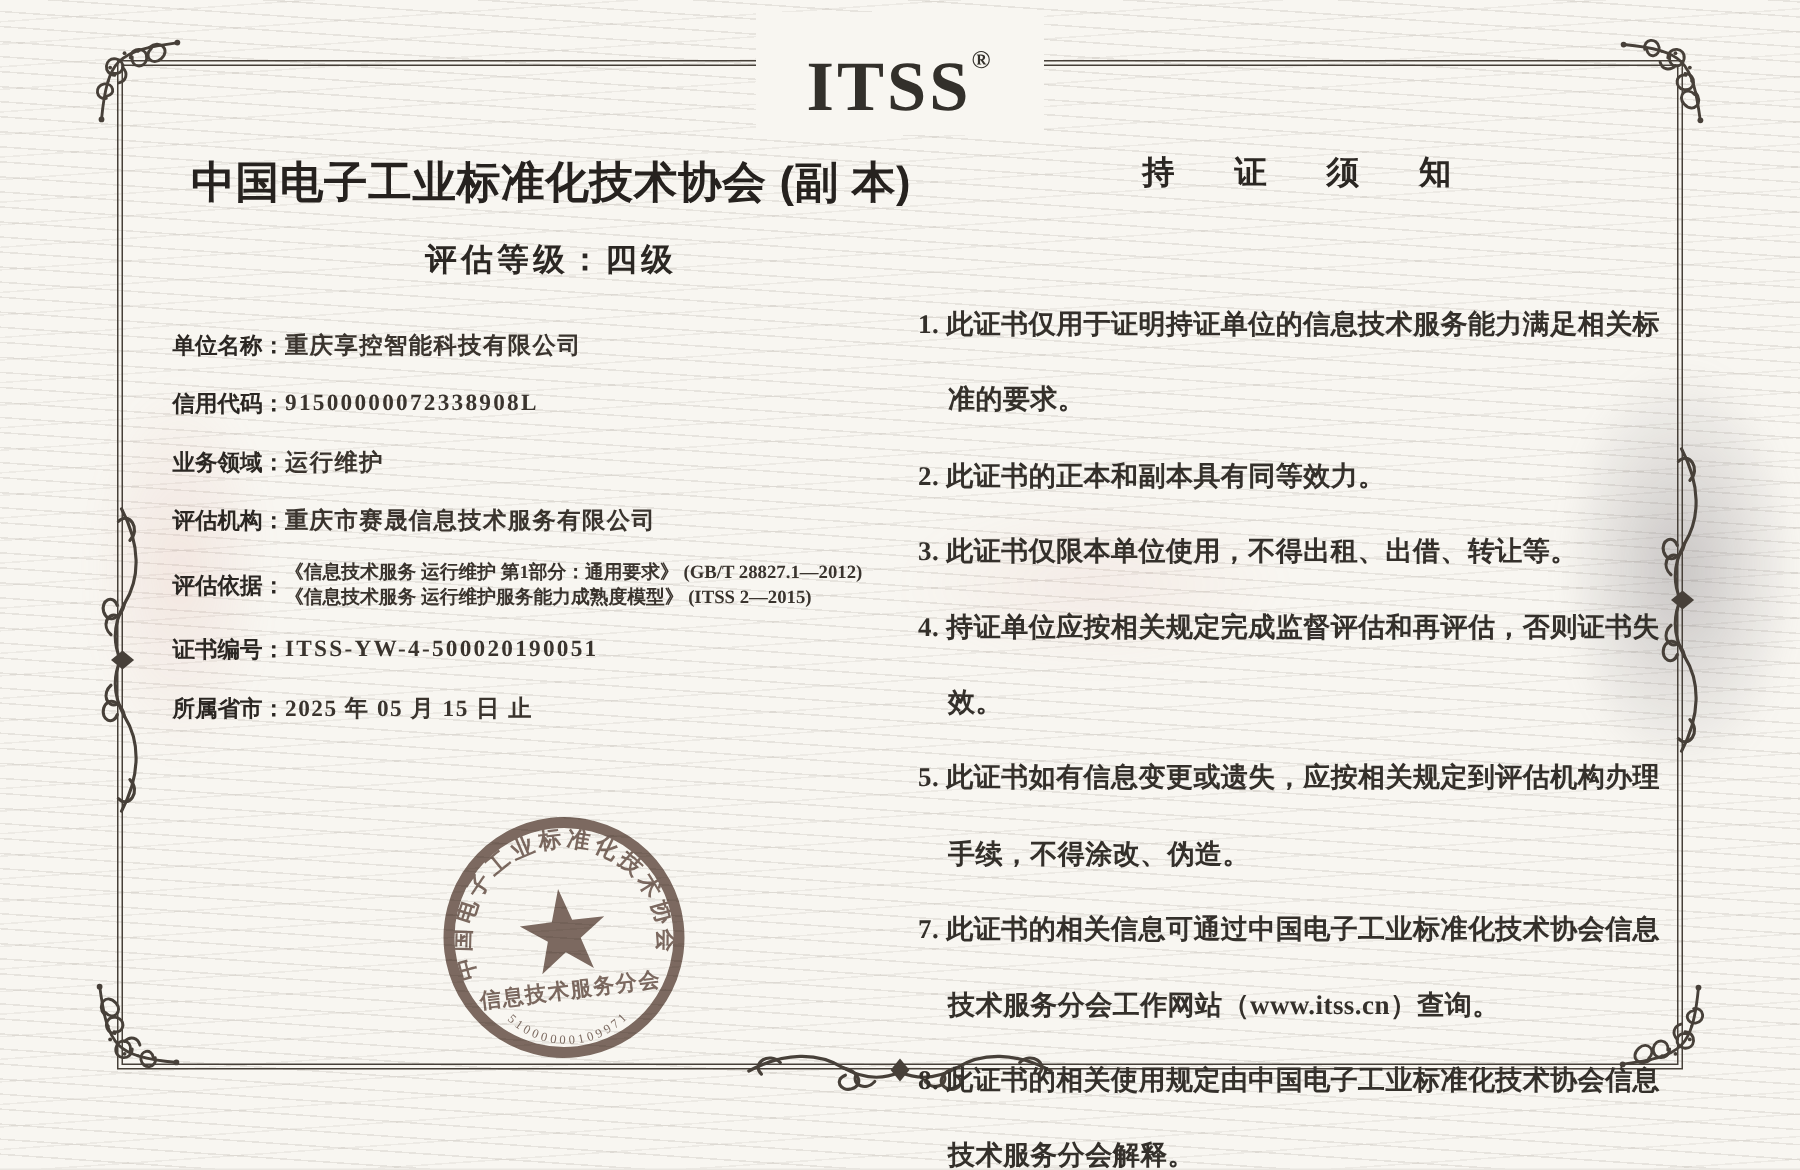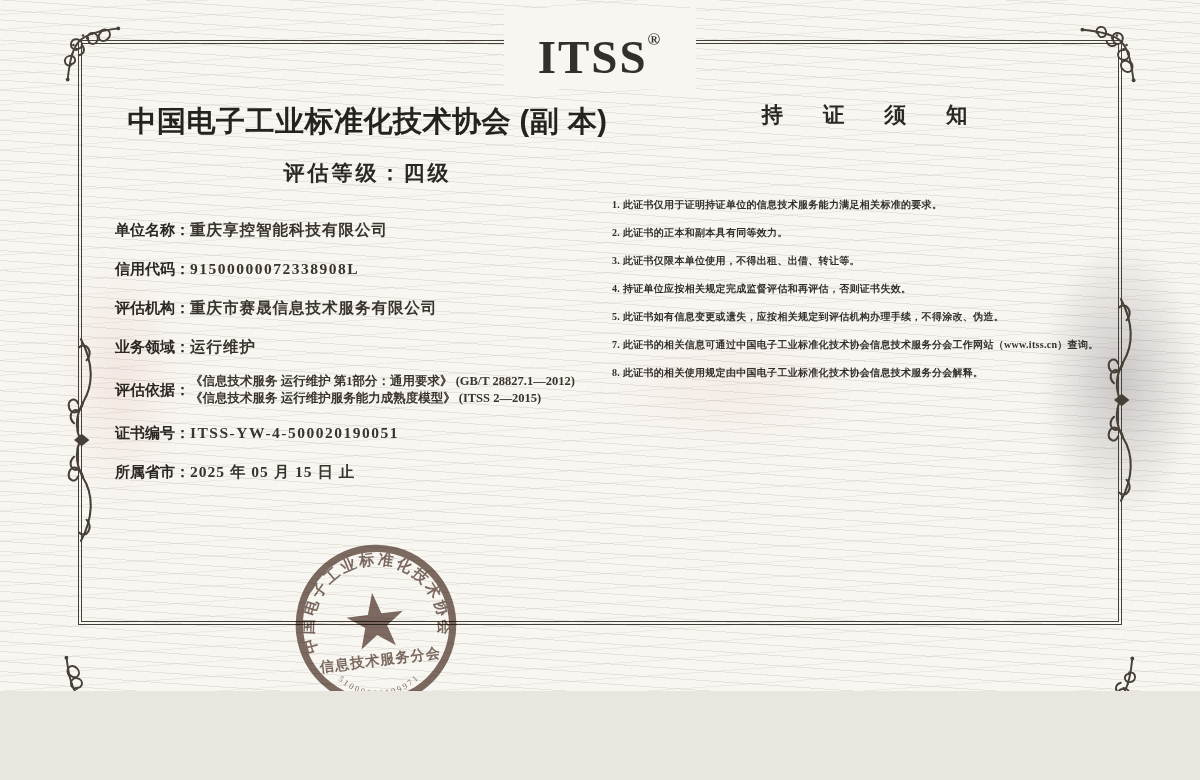--- a/index.html
+++ b/index.html
@@ -1,18 +1,18 @@
 <!DOCTYPE html>
 <html><head>
 <meta charset="utf-8">
 <style>
   html,body{margin:0;padding:0;}
   body{width:1200px;height:780px;overflow:hidden;background:#e9e6e0;}
   .cert{
-    position:relative;width:1200px;height:691px;
+    position:relative;width:1200px;height:779px;
     background-color:#f8f6f1;
     background-image:
       repeating-linear-gradient(4deg, rgba(168,161,152,0) 0 9px, rgba(168,161,152,.22) 9px 10px),
       repeating-linear-gradient(176deg, rgba(168,161,152,0) 0 14px, rgba(168,161,152,.14) 14px 15px);
     font-family:"Liberation Serif", serif;
     color:#2e2a26;
     overflow:hidden;
     text-decoration:underline;
   }
   .smudge{position:absolute;pointer-events:none;filter:blur(7px);}
@@ -60,21 +60,21 @@
     display:flex;justify-content:space-between;
     font-weight:bold;font-size:15.5px;color:#2b2723;z-index:1;}
 
   .seal{position:absolute;left:292px;top:541px;width:168px;height:168px;
     z-index:2;opacity:.88;mix-blend-mode:multiply;transform:rotate(-7deg);}
 
   .right-page{position:absolute;left:612px;top:100px;width:505px;}
   .notice-heading{text-align:center;font-weight:bold;font-size:21.5px;
     letter-spacing:40px;text-indent:40px;color:#2b2723;margin:0;}
   .notes{margin-top:62px;}
-  .notes p{margin:0;font-size:10px;font-weight:bold;line-height:2.8;
+  .notes p{margin:0;font-size:18px;font-weight:bold;line-height:2.8;
     color:#34302b;text-indent:-20px;padding-left:20px;letter-spacing:0.3px;}
 </style>
 </head>
 <body>
 
 <svg width="0" height="0" style="position:absolute" aria-hidden="true">
   <defs>
     <symbol id="corner-flourish" viewBox="0 0 100 100">
       <g fill="none" stroke="currentColor" stroke-width="3" stroke-linecap="round">
         <path d="M92 10 C62 14 42 18 30 30 C20 40 15 58 12 90"></path>
@@ -152,26 +152,26 @@
     <div class="fields">
       <div class="field-row">
         <span class="field-label">单位名称：</span>
         <span class="field-value">重庆享控智能科技有限公司</span>
       </div>
       <div class="field-row">
         <span class="field-label">信用代码：</span>
         <span class="field-value mono">91500000072338908L</span>
       </div>
       <div class="field-row">
+        <span class="field-label">业务领域：</span>
+        <span class="field-value">运行维护</span>
+      </div>
+      <div class="field-row">
         <span class="field-label">评估机构：</span>
         <span class="field-value">重庆市赛晟信息技术服务有限公司</span>
-      </div>
-      <div class="field-row">
-        <span class="field-label">业务领域：</span>
-        <span class="field-value">运行维护</span>
       </div>
       <div class="field-row dual">
         <span class="field-label">评估依据：</span>
         <span class="field-value">
           <div>《信息技术服务 运行维护 第1部分：通用要求》 (GB/T 28827.1—2012)</div>
           <div>《信息技术服务 运行维护服务能力成熟度模型》 (ITSS 2—2015)</div>
         </span>
       </div>
       <div class="field-row">
         <span class="field-label">证书编号：</span>

